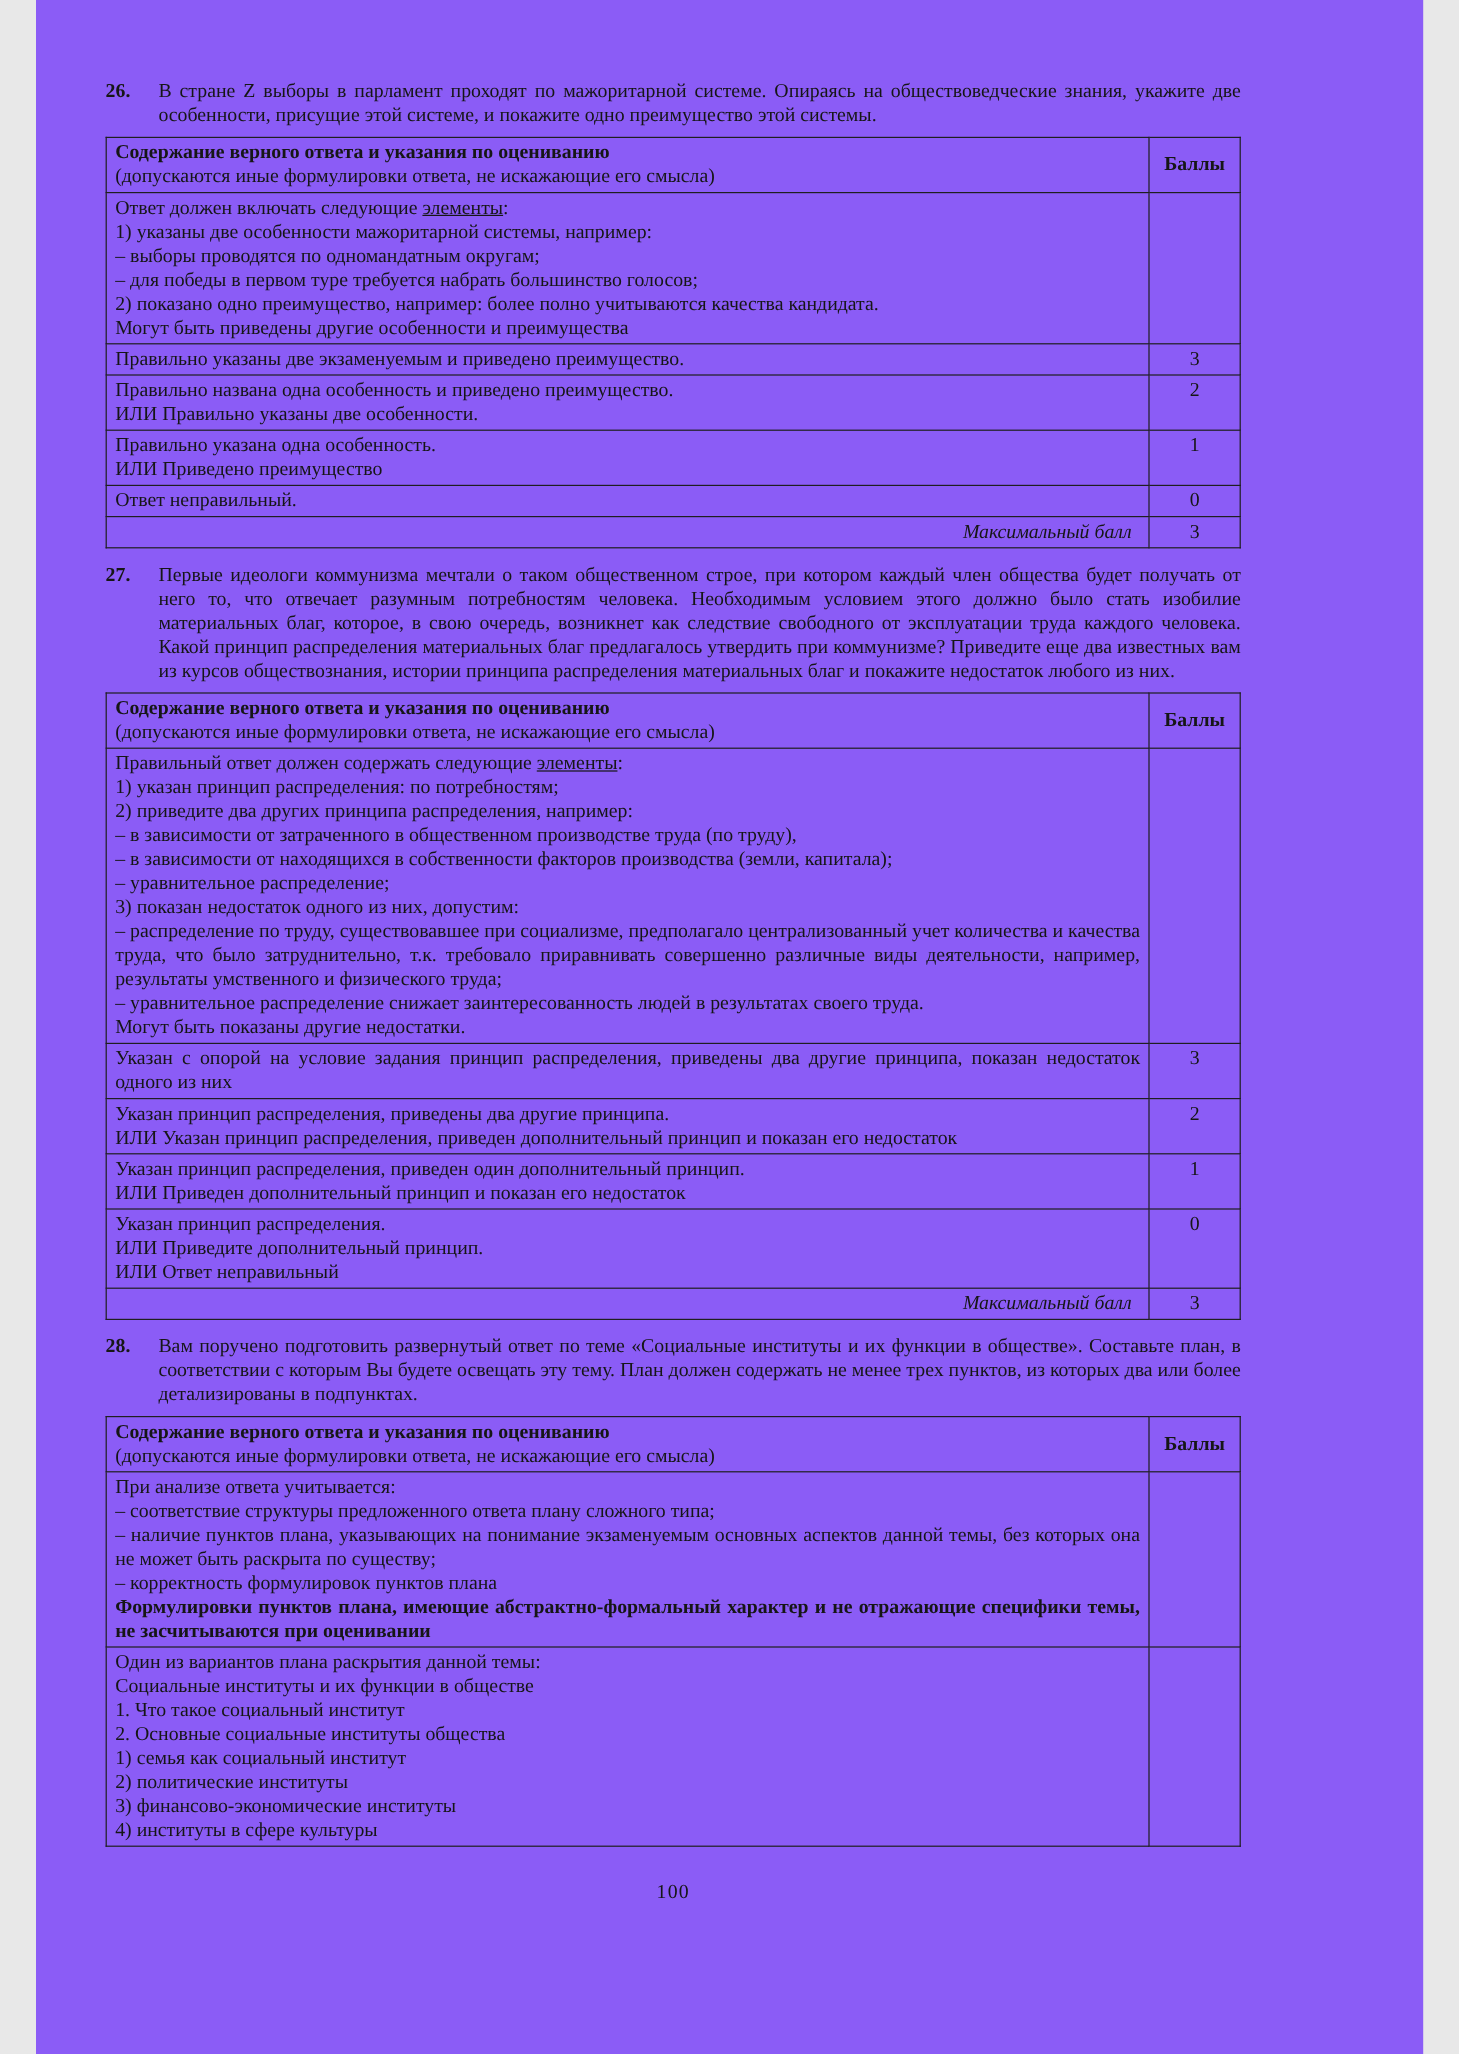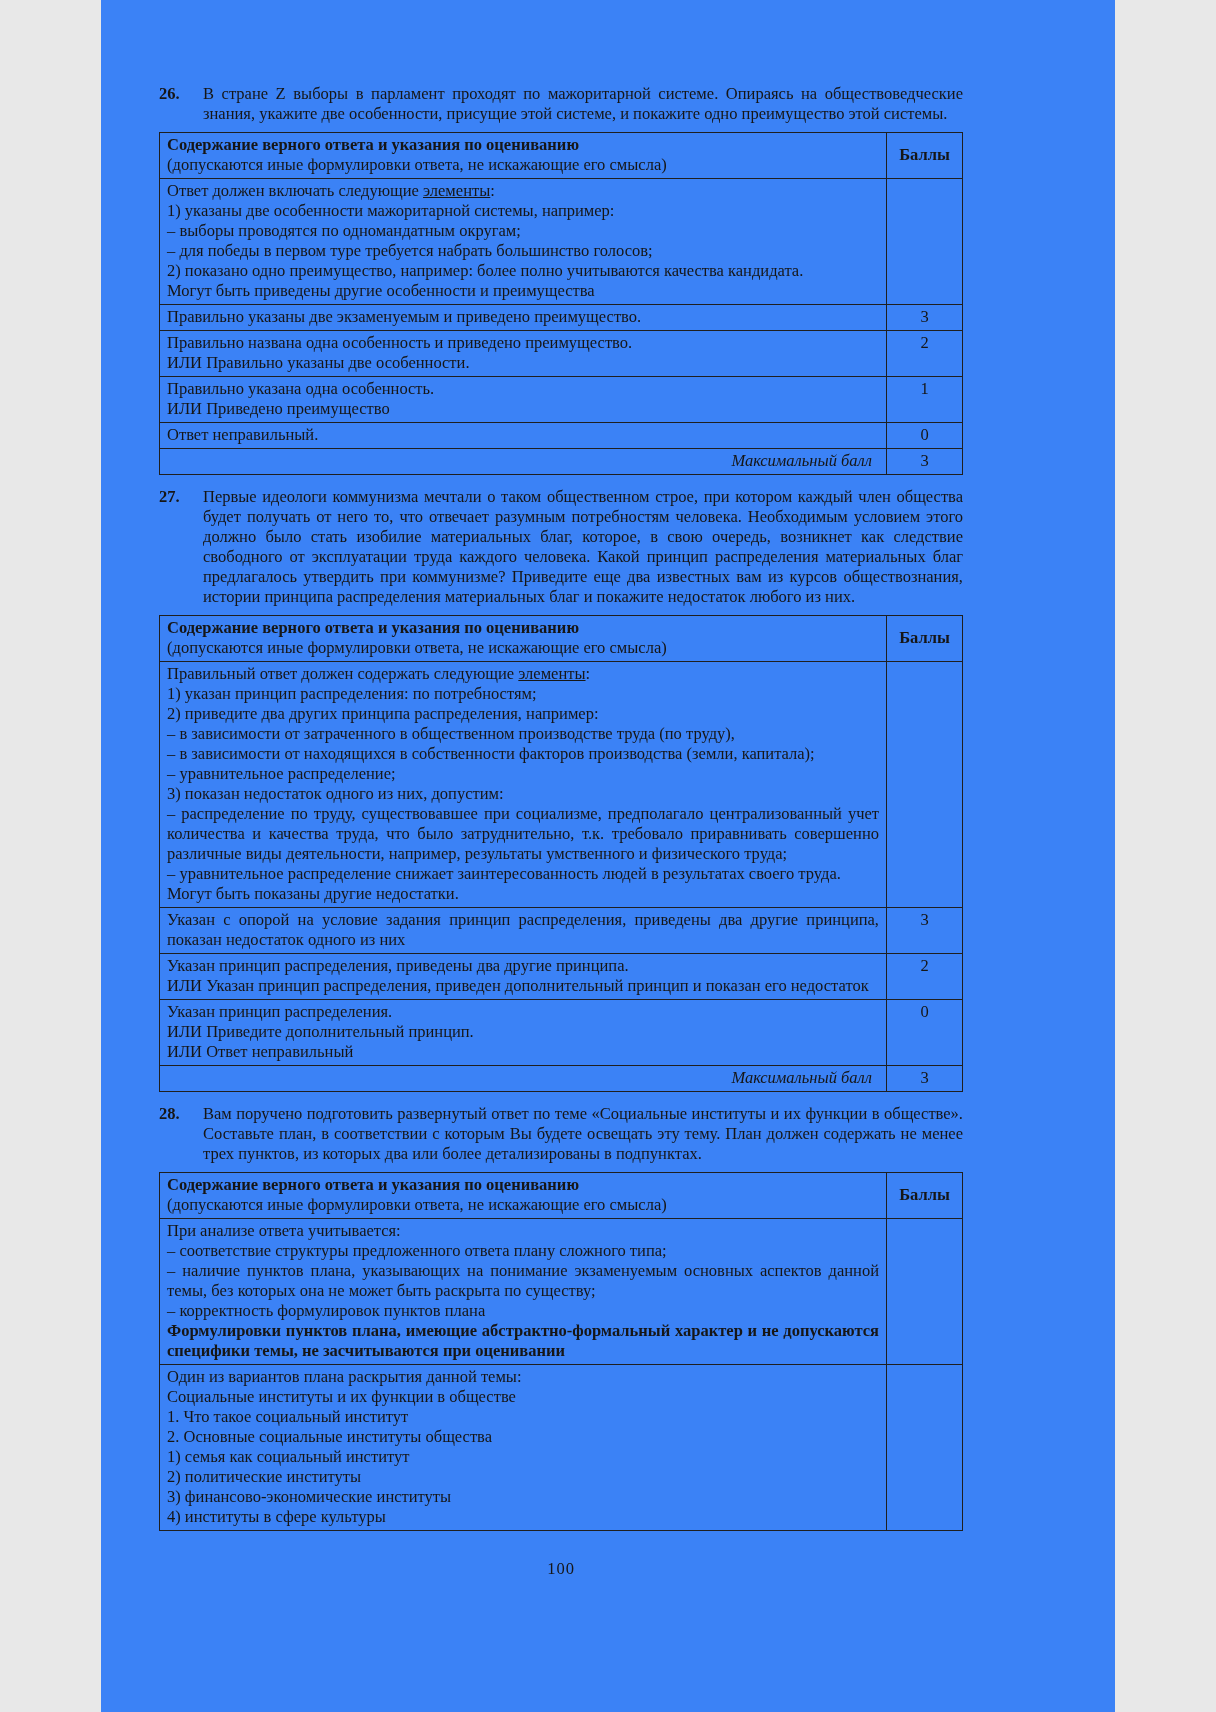--- a/index.html
+++ b/index.html
@@ -1,27 +1,27 @@
 <!DOCTYPE html>
 <html><head>
 <meta charset="utf-8">
 <style>
   * { box-sizing: border-box; }
   html, body { margin: 0; padding: 0; background: #e8e8e8; }
   .page {
     position: relative;
-    width: 1014px;
+    width: 1156px;
     height: 1712px;
     margin: 0 auto;
-    background: #3b82f6;
+    background: #8b5cf6;
     font-family: "Liberation Serif", "DejaVu Serif", serif;
     font-size: 16.5px;
     line-height: 20px;
     color: #161616;
-    padding: 84px 152px 0 58px;
+    padding: 66px 152px 0 58px;
     overflow: hidden;
   }
   .question-block { margin-bottom: 6px; }
   .q-row { display: flex; margin-bottom: 8px; }
   .q-num { font-weight: bold; flex: 0 0 44px; width: 44px; }
   .q-text { margin: 0; flex: 1; text-align: justify; }
   table.rubric {
     width: 100%;
     border-collapse: collapse;
     margin-bottom: 12px;
@@ -140,20 +140,25 @@
         <tr>
           <td class="pre">Указан с опорой на условие задания принцип распределения, приведены два другие принципа, показан недостаток одного из них</td>
           <td class="score">3</td>
         </tr>
         <tr>
           <td class="pre">Указан принцип распределения, приведены два другие принципа.
 ИЛИ Указан принцип распределения, приведен дополнительный принцип и показан его недостаток</td>
           <td class="score">2</td>
         </tr>
         <tr>
+          <td class="pre">Указан принцип распределения, приведен один дополнительный принцип.
+ИЛИ Приведен дополнительный принцип и показан его недостаток</td>
+          <td class="score">1</td>
+        </tr>
+        <tr>
           <td class="pre">Указан принцип распределения.
 ИЛИ Приведите дополнительный принцип.
 ИЛИ Ответ неправильный</td>
           <td class="score">0</td>
         </tr>
         <tr>
           <td class="max-label">Максимальный балл</td>
           <td class="score">3</td>
         </tr>
       </tbody>
@@ -177,21 +182,21 @@
             <div class="hdr-sub">(допускаются иные формулировки ответа, не искажающие его смысла)</div>
           </td>
           <td class="hdr-score">Баллы</td>
         </tr>
         <tr>
           <td>
             <div class="pre">При анализе ответа учитывается:
 – соответствие структуры предложенного ответа плану сложного типа;
 – наличие пунктов плана, указывающих на понимание экзаменуемым основных аспектов данной темы, без которых она не может быть раскрыта по существу;
 – корректность формулировок пунктов плана</div>
-            <div class="pre bold">Формулировки пунктов плана, имеющие абстрактно-формальный характер и не допускаются специфики темы, не засчитываются при оценивании</div>
+            <div class="pre bold">Формулировки пунктов плана, имеющие абстрактно-формальный характер и не отражающие специфики темы, не засчитываются при оценивании</div>
           </td>
           <td class="score"></td>
         </tr>
         <tr>
           <td class="pre">Один из вариантов плана раскрытия данной темы:
 Социальные институты и их функции в обществе
 1. Что такое социальный институт
 2. Основные социальные институты общества
 1) семья как социальный институт
 2) политические институты

